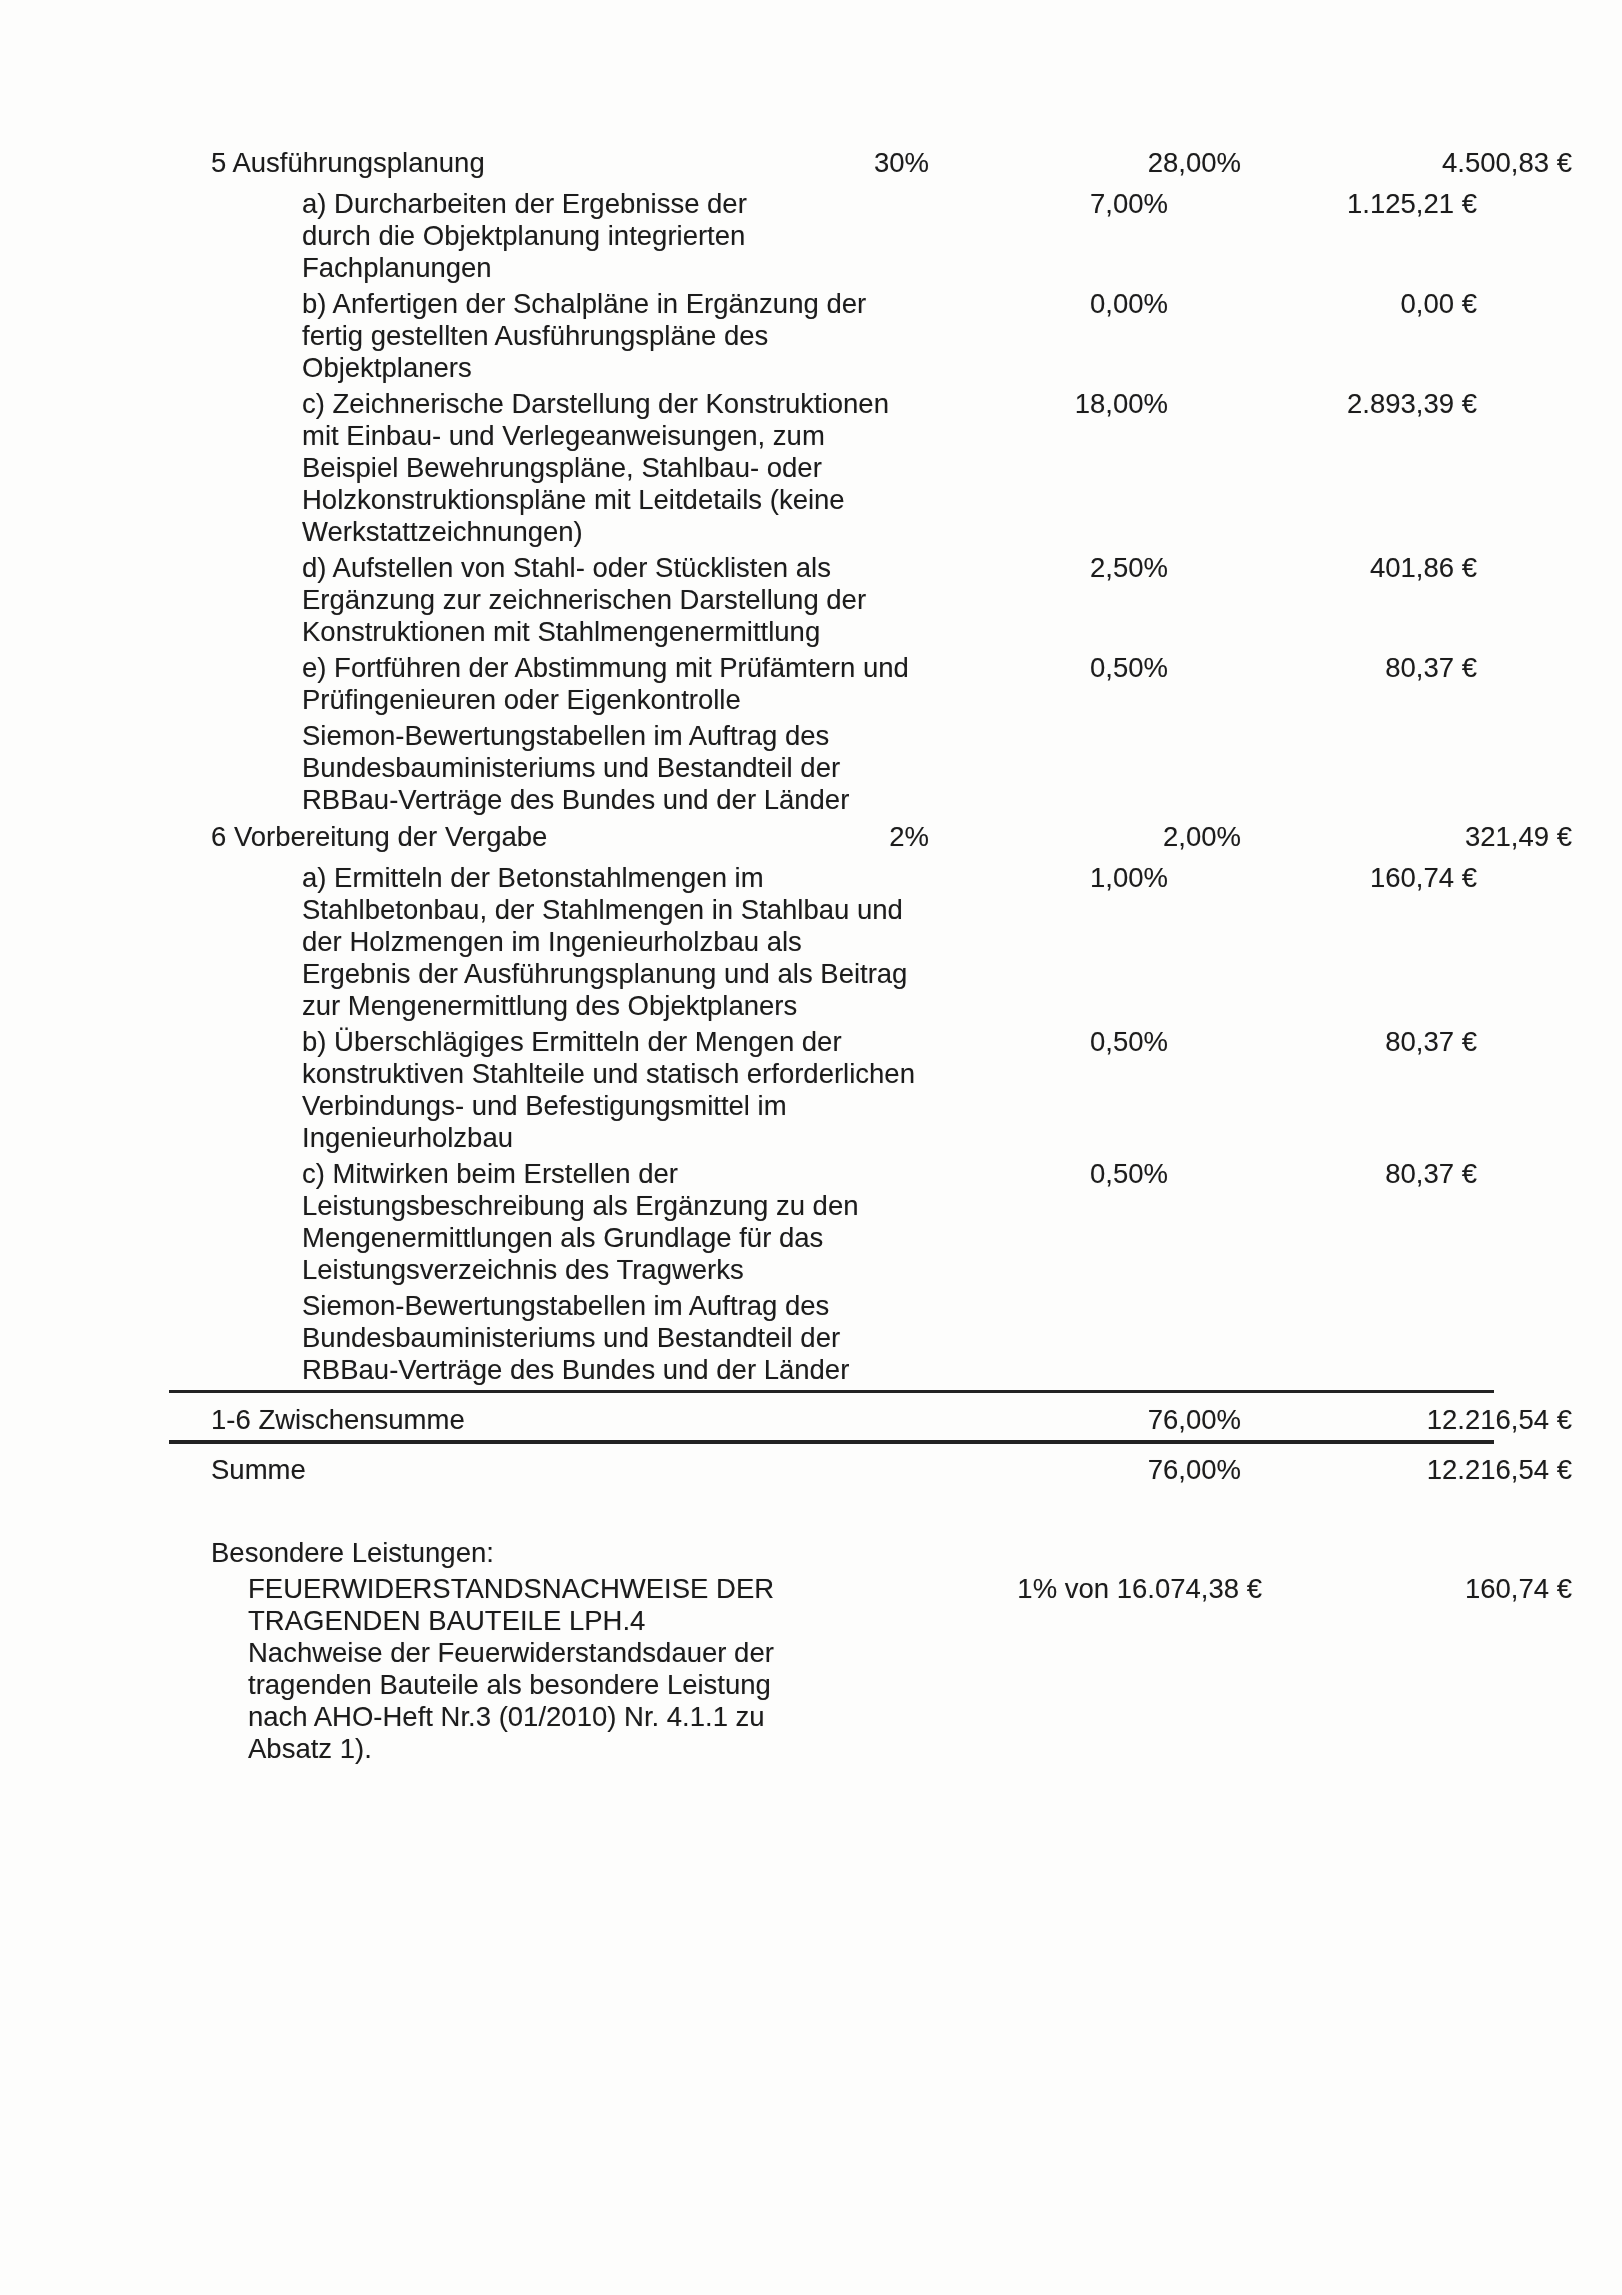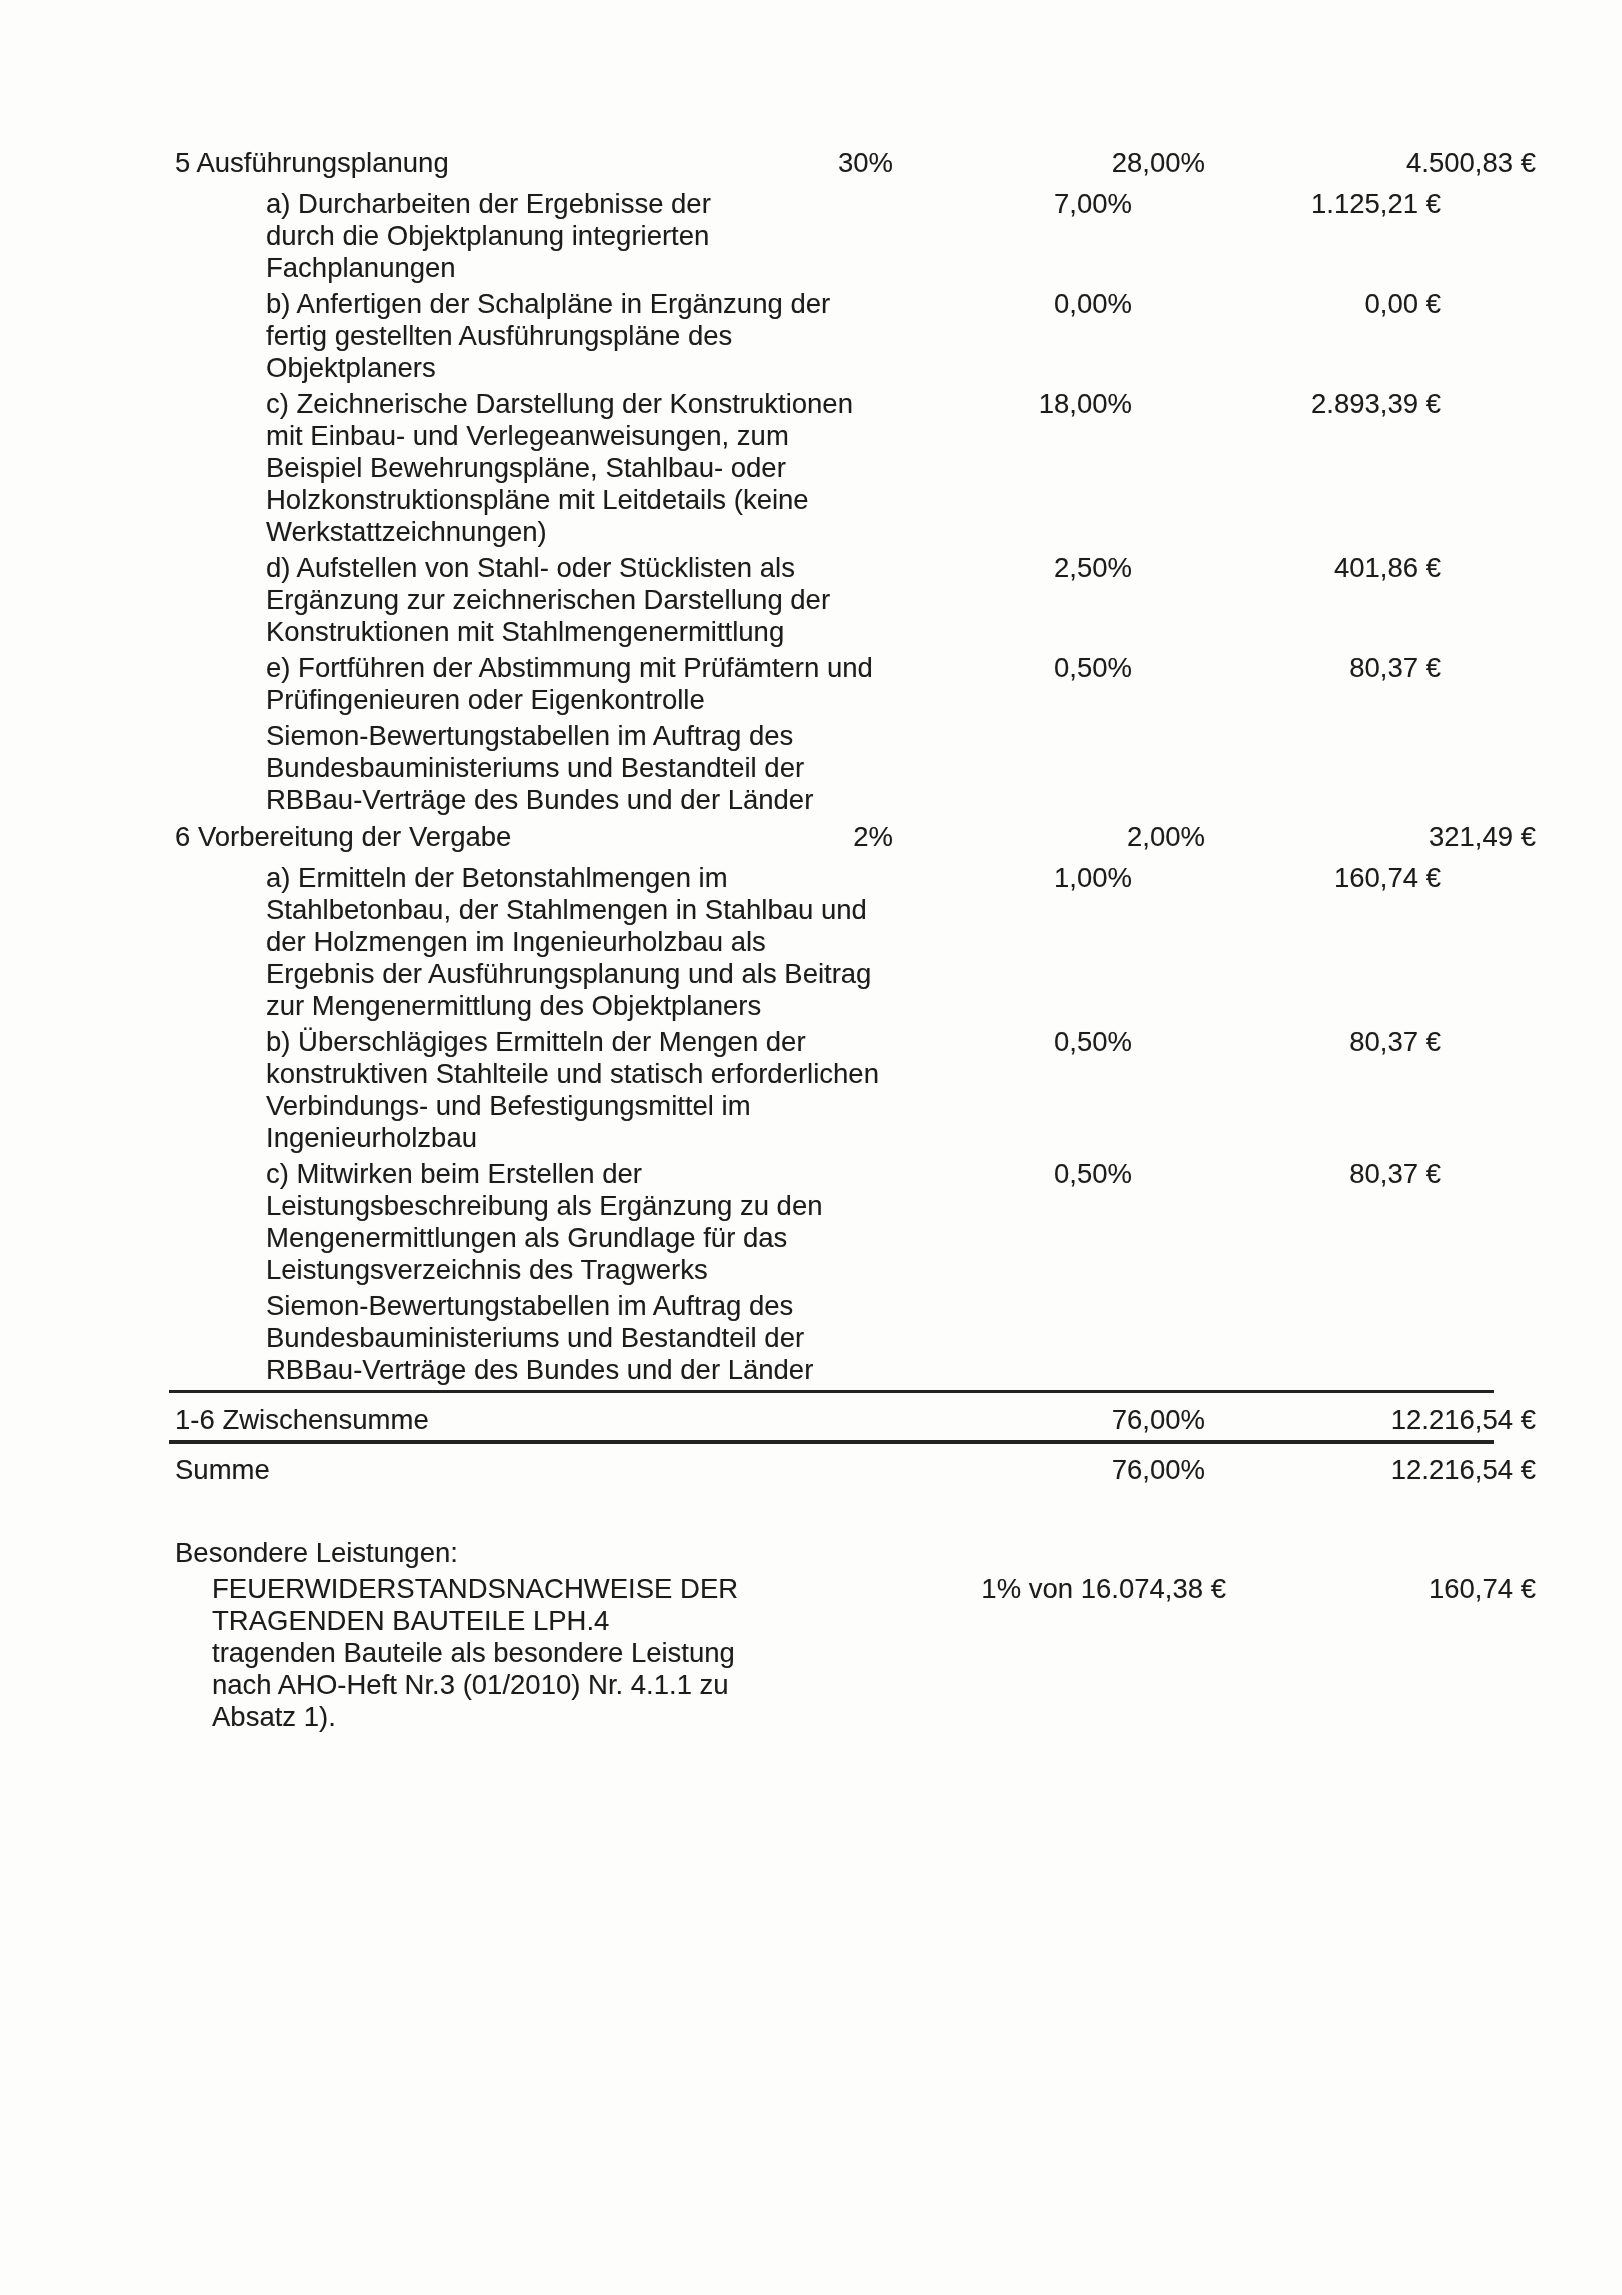--- a/index.html
+++ b/index.html
@@ -9,21 +9,21 @@
     height: 2295px;
     background: #fdfdfc;
     overflow: hidden;
     font-family: "Liberation Sans", "DejaVu Sans", sans-serif;
     font-size: 27.5px;
     line-height: 32px;
     color: #1c1c1c;
     text-shadow: 0 0 0.7px rgba(25,25,25,0.30);
   }
   .content { position: absolute; left: 175px; top: 147px; width: 1318px; }
-  .row { position: relative; margin-bottom: 3.9px; }
+  .row { position: relative; margin-bottom: 3.9px; margin-left: 36px; }
   .hdr-row { margin-bottom: 9.2px; }
   .mt8 { margin-top: 5.2px; }
   .ln { white-space: nowrap; }
   .ind  { padding-left: 91px; }
   .indb { padding-left: 37px; }
   .v { position: absolute; top: 0; text-align: right; white-space: nowrap; }
   .pct1  { left: 547px;  width: 171px; text-align: right; }  
   .pct2h { left: 768px; width: 262px; text-align: right; }  
   .pct2i { left: 695px; width: 262px; }  
   .amth  { left: 1099px; width: 262px; }  
@@ -136,20 +136,21 @@
         <div class="ln">Summe</div>
         <div class="v pct2h">76,00%</div>
         <div class="v amth">12.216,54 €</div>
       </div>
       <div class="row gap-special">
         <div class="ln">Besondere Leistungen:</div>
       </div>
       <div class="row indb">
         <div class="ln">FEUERWIDERSTANDSNACHWEISE DER</div>
         <div class="ln">TRAGENDEN BAUTEILE LPH.4</div>
+        <div class="ln">Nachweise der Feuerwiderstandsdauer der</div>
         <div class="ln">tragenden Bauteile als besondere Leistung</div>
         <div class="ln">nach AHO-Heft Nr.3 (01/2010) Nr. 4.1.1 zu</div>
         <div class="ln">Absatz 1).</div>
         <div class="v pctsp">1% von 16.074,38 €</div>
         <div class="v amth">160,74 €</div>
       </div>
     </div>
 </div>
 
 

